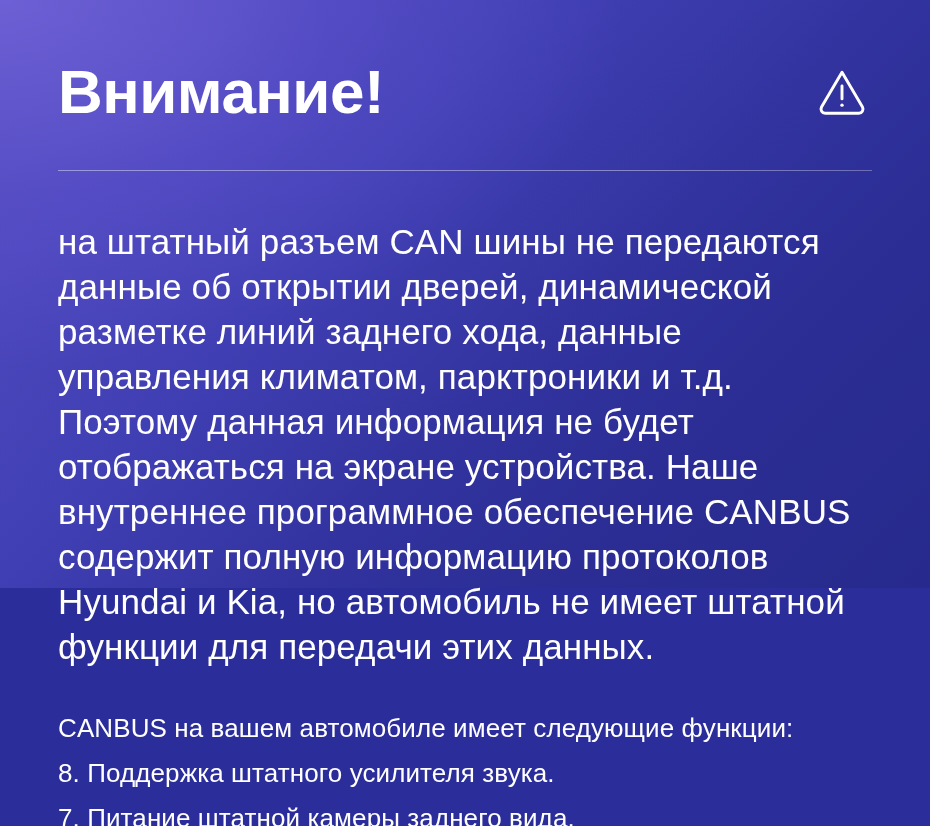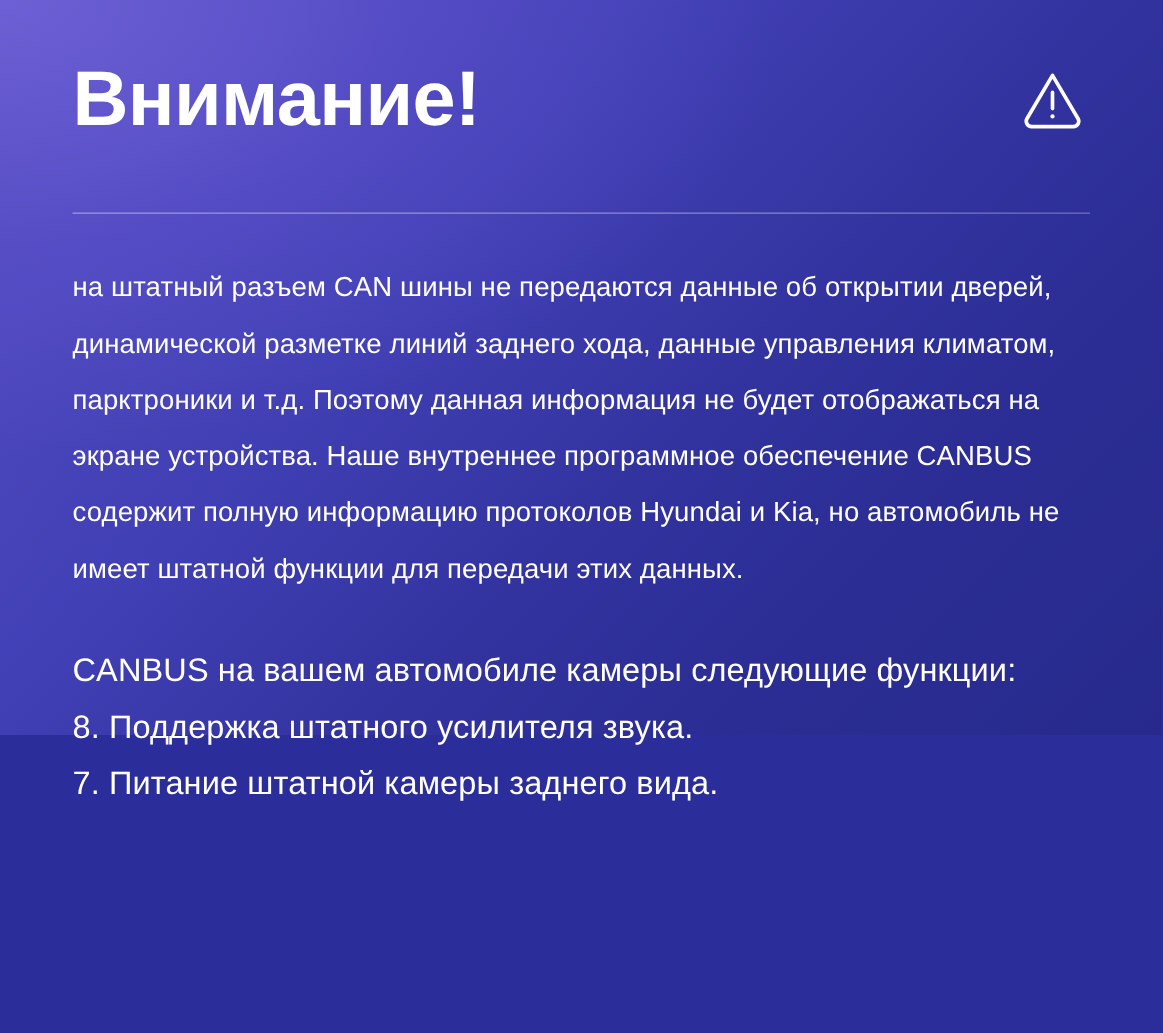--- a/index.html
+++ b/index.html
@@ -26,21 +26,21 @@
         rgba(88, 78, 200, 0.55) 28%,
         rgba(60, 58, 170, 0.18) 52%,
         rgba(39, 42, 140, 0.0) 72%),
       linear-gradient(135deg,
         #5b51bf 0%,
         #504ac0 18%,
         #403fb4 38%,
         #32339f 58%,
         #2b2d94 76%,
         #272a8c 100%);
-    padding: 0 58px;
+    padding: 12px 58px;
     color: #ffffff;
   }
 
   
   .header-row {
     position: relative;
     height: 170px;
     display: flex;
     align-items: center;
     justify-content: space-between;
@@ -82,21 +82,21 @@
         rgba(255,255,255,0.30) 100%);
   }
 
   
   .notice-body {
     padding-top: 37px;
   }
 
   .notice-paragraph {
     margin: 0;
-    font-size: 22px;
+    font-size: 35px;
     line-height: 45px;
     font-weight: 400;
     color: #ffffff;
     text-align: left;
     letter-spacing: 0.1px;
   }
 
   .functions-block {
     margin-top: 37px;
   }
@@ -141,21 +141,21 @@
     </div>
   </div>
 
   <div class="divider"></div>
 
   <div class="notice-body">
 
     <p class="notice-paragraph">на штатный разъем CAN шины не передаются данные об открытии дверей, динамической разметке линий заднего хода, данные управления климатом, парктроники и т.д. Поэтому данная информация не будет отображаться на экране устройства. Наше внутреннее программное обеспечение CANBUS содержит полную информацию протоколов Hyundai и Kia, но автомобиль не имеет штатной функции для передачи этих данных.</p>
 
     <div class="functions-block">
-      <p class="functions-intro">CANBUS на вашем автомобиле камеры следующие функции:</p>
+      <p class="functions-intro">CANBUS на вашем автомобиле имеет следующие функции:</p>
 
       <ul class="functions-list">
         <li>8. Поддержка штатного усилителя звука.</li>
         <li>7. Питание штатной камеры заднего вида.</li>
       </ul>
     </div>
 
   </div>
 </div>
 

